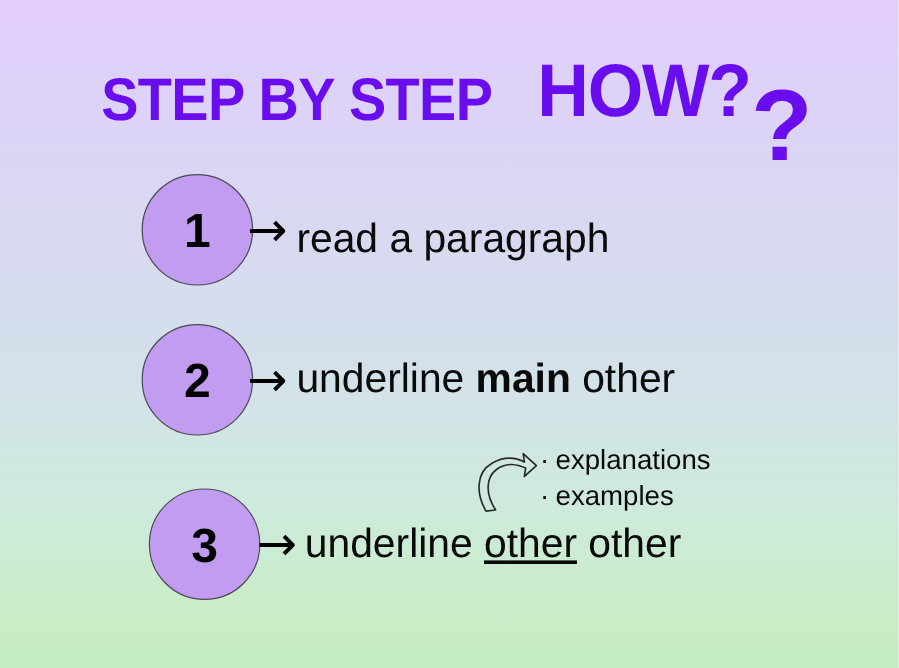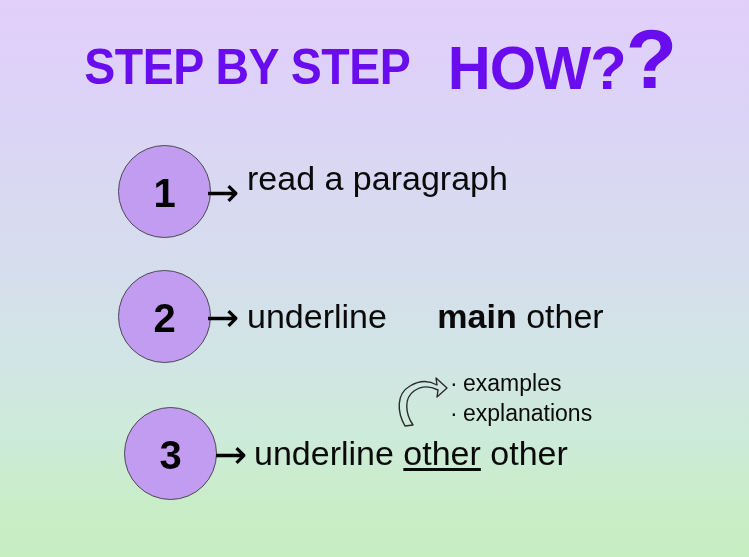--- a/index.html
+++ b/index.html
@@ -29,21 +29,21 @@
   }
 
   
   .title-row {
     position: absolute;
     left: 0;
     top: 22px;
     width: 749px;
     height: 90px;
     display: flex;
-    align-items: center;
+    align-items: flex-end;
     justify-content: center;
     white-space: nowrap;
   }
   .title-main {
     font-family: "Liberation Sans", sans-serif;
     font-weight: bold;
     font-size: 50px;
     letter-spacing: -0.5px;
     color: #6A0DEE;
     transform: scaleX(0.93);
@@ -104,28 +104,28 @@
     line-height: 1;
   }
   .step-text {
     position: absolute;
     font-family: "Liberation Sans", sans-serif;
     font-size: 34px;
     color: #0A0A0A;
     line-height: 1;
     white-space: nowrap;
   }
-  .step-text b { font-weight: bold; margin-left: 41px; }
+  .step-text b { font-weight: bold; }
   .step-text u { text-decoration: underline; text-underline-offset: 3px; }
 
   
   #step-1 { left: 0; top: 145px; }
   #step-1 .circle { left: 118px; top: 0; }
   #step-1 .arrow-glyph { left: 206px; top: 27px; }
-  #step-1 .step-text { left: 247px; top: 16px; }
+  #step-1 .step-text { left: 247px; top: 37px; }
 
   #step-2 { left: 0; top: 270px; }
   #step-2 .circle { left: 118px; top: 0; }
   #step-2 .arrow-glyph { left: 206px; top: 27px; }
   #step-2 .step-text { left: 247px; top: 29px; }
 
   #step-3 { left: 0; top: 407px; }
   #step-3 .circle { left: 124px; top: 0; }
   #step-3 .arrow-glyph { left: 214px; top: 27px; }
   #step-3 .step-text { left: 254px; top: 29px; }
@@ -198,22 +198,22 @@
   <div id="subnote">
 
     <svg id="curved-arrow" width="52" height="56" viewBox="0 0 52 56">
       <path d="M9 54 C 1 40, 0 22, 14 14 C 24 8, 34 9, 41 13
                L 40 6 L 51 16 L 41 25 L 42 18
                C 34 14, 25 14, 18 19 C 8 26, 9 41, 17 53 Z" fill="none" stroke="#2A2A2A" stroke-width="1.4" stroke-linejoin="round"></path>
     </svg>
 
     <div class="bullet-list">
       <div class="bullet-item">
+        <span class="bullet-dot">·</span><span>explanations</span>
+      </div>
+      <div class="bullet-item">
         <span class="bullet-dot">·</span><span>examples</span>
       </div>
-      <div class="bullet-item">
-        <span class="bullet-dot">·</span><span>explanations</span>
-      </div>
     </div>
 
   </div>
 
 </div>
 
 </body></html>

